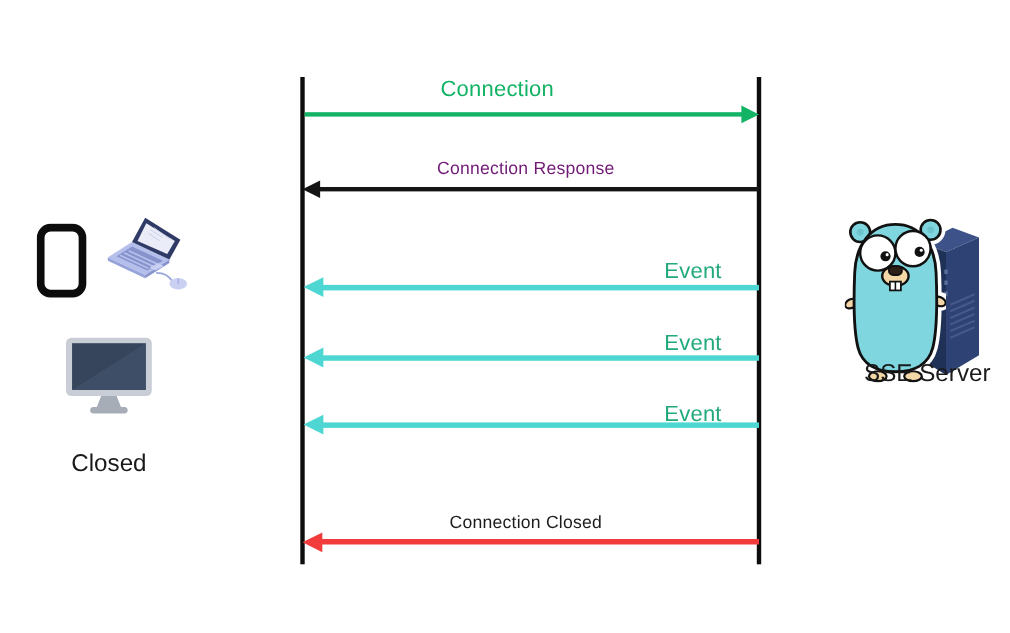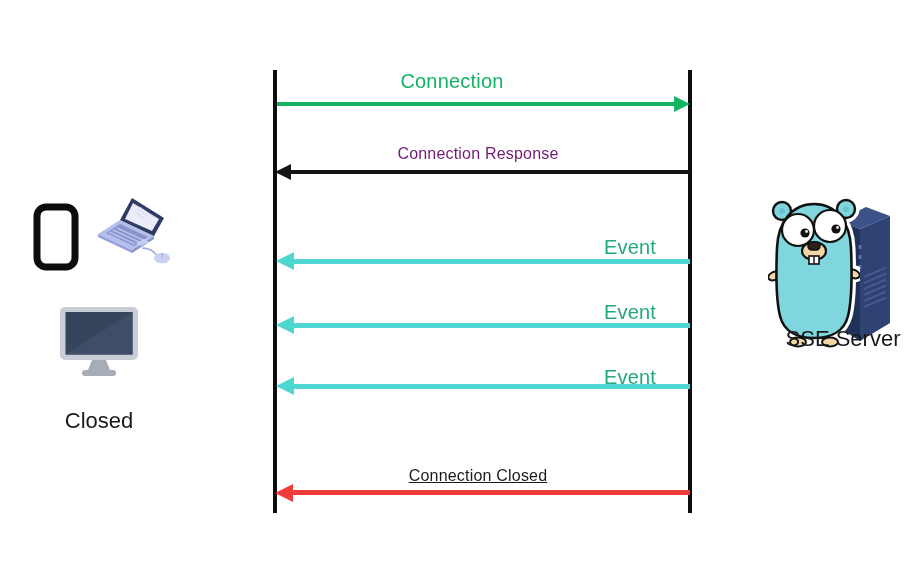--- a/index.html
+++ b/index.html
@@ -94,21 +94,21 @@
     <div class="ah ah-left-lg" style="left: 276px; top: 316px; border-right-color: rgb(78, 215, 210);"></div>
   </div>
 
   <div>
     <span class="msg-label fs15" style="left: 630px; top: 366px; color: rgb(33, 169, 122);">Event</span>
     <div class="msg-line" style="left: 293px; top: 384px; width: 397px; height: 5px; background-color: rgb(78, 215, 210);"></div>
     <div class="ah ah-left-lg" style="left: 276px; top: 377px; border-right-color: rgb(78, 215, 210);"></div>
   </div>
 
   <div>
-    <span class="msg-label fs16" style="left: 478px; top: 467px; color: rgb(28, 28, 28); text-decoration: underline;">Connection Closed</span>
+    <span class="msg-label fs16" style="left: 478px; top: 467px; color: rgb(28, 28, 28);">Connection Closed</span>
     <div class="msg-line" style="left: 292px; top: 490px; width: 398px; height: 5px; background-color: rgb(242, 60, 60);"></div>
     <div class="ah ah-left-lg" style="left: 275px; top: 484px; border-right-color: rgb(242, 60, 60);"></div>
   </div>
 
   <svg class="abs" style="left:834px;top:203px;" width="62" height="142" viewBox="0 0 62 142">
     <polygon points="4,18 32,4 56,13 26,26" fill="#3d5288"></polygon>
     <polygon points="4,18 26,26 26,138 4,124" fill="#1f3156"></polygon>
     <polygon points="26,26 56,13 56,120 26,138" fill="#2e4273"></polygon>
     <line x1="30" y1="74" x2="52" y2="64.5" stroke="#47598c" stroke-width="2"></line>
     <line x1="30" y1="80" x2="52" y2="70.5" stroke="#47598c" stroke-width="2"></line>

